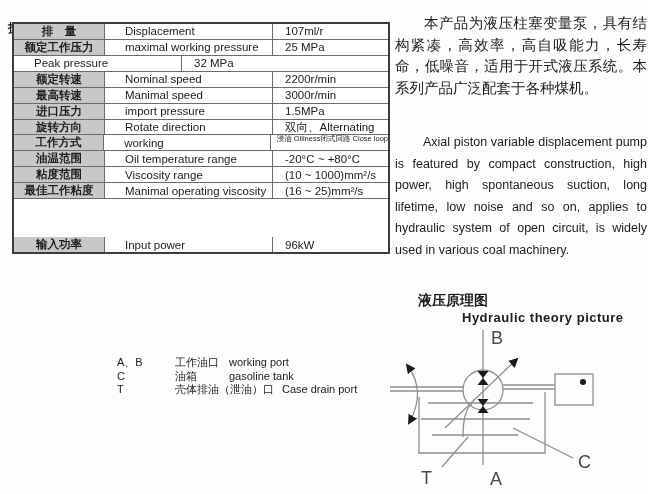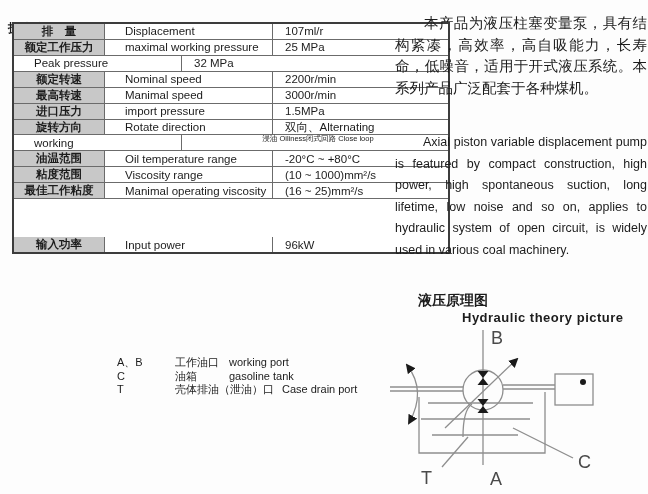--- a/index.html
+++ b/index.html
@@ -3,21 +3,21 @@
 <meta charset="utf-8">
 <style>
   html,body{margin:0;padding:0;}
   body{background:#e8e8e8;font-family:"Liberation Sans","DejaVu Sans",sans-serif;}
   #sheet{position:relative;width:648px;height:494px;background:#fdfdfd;overflow:hidden;color:#1c1c1c;}
 
   .title{position:absolute;left:8px;top:20px;font-size:12px;font-weight:bold;letter-spacing:1px;}
   .title .cn{margin-right:8px;}
 
   
-  .spec-table{position:absolute;left:12px;top:22px;width:438px;height:232px;
+  .spec-table{position:absolute;left:12px;top:22px;width:378px;height:232px;
     border:2px solid #3c3c3c;box-sizing:border-box;display:flex;flex-direction:column;background:#fff;}
   .trow{flex:1 1 0;display:flex;border-bottom:1px solid #6b6b6b;box-sizing:border-box;min-height:0;}
   .trow:last-child{border-bottom:none;margin-top:38px;}
   .trow .c1{width:91px;background:#c8c8c8;border-right:1px solid #6b6b6b;box-sizing:border-box;
     display:flex;align-items:center;justify-content:center;font-weight:bold;font-size:11.5px;white-space:nowrap;}
   .trow .c2{width:168px;border-right:1px solid #6b6b6b;box-sizing:border-box;
     display:flex;align-items:center;padding-left:20px;font-size:11.5px;white-space:nowrap;}
   .trow .c3{flex:1;display:flex;align-items:center;padding-left:12px;font-size:11.5px;white-space:nowrap;}
   .trow .c3.two-line{align-items:flex-start;justify-content:center;
     font-size:7.5px;line-height:8.5px;padding-left:6px;}
@@ -81,20 +81,21 @@
       <div class="c1">进口压力</div>
       <div class="c2">import pressure</div>
       <div class="c3">1.5MPa</div>
     </div>
     <div class="trow">
       <div class="c1">旋转方向</div>
       <div class="c2">Rotate direction</div>
       <div class="c3">双向、Alternating</div>
     </div>
     <div class="trow">
+      <div class="c1">工作方式</div>
       <div class="c2">working</div>
       <div class="c3 two-line">
         <div>浸油  Oiliness</div>
         <div>闭式回路  Close loop</div>
       </div>
     </div>
     <div class="trow">
       <div class="c1">油温范围</div>
       <div class="c2">Oil temperature range</div>
       <div class="c3">-20°C ~ +80°C</div>

